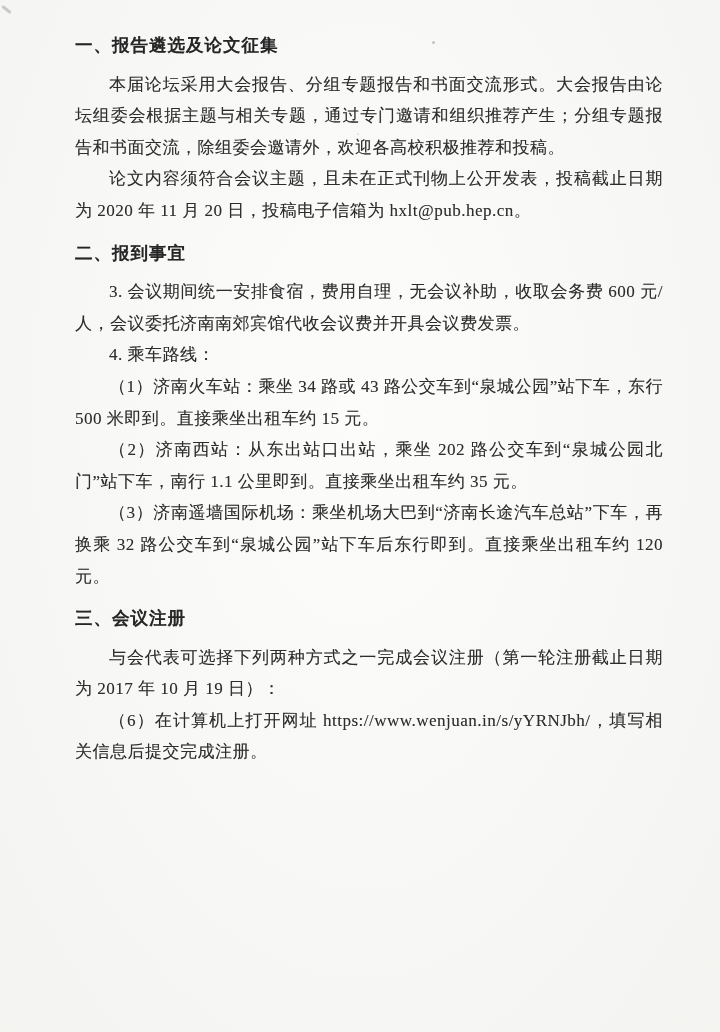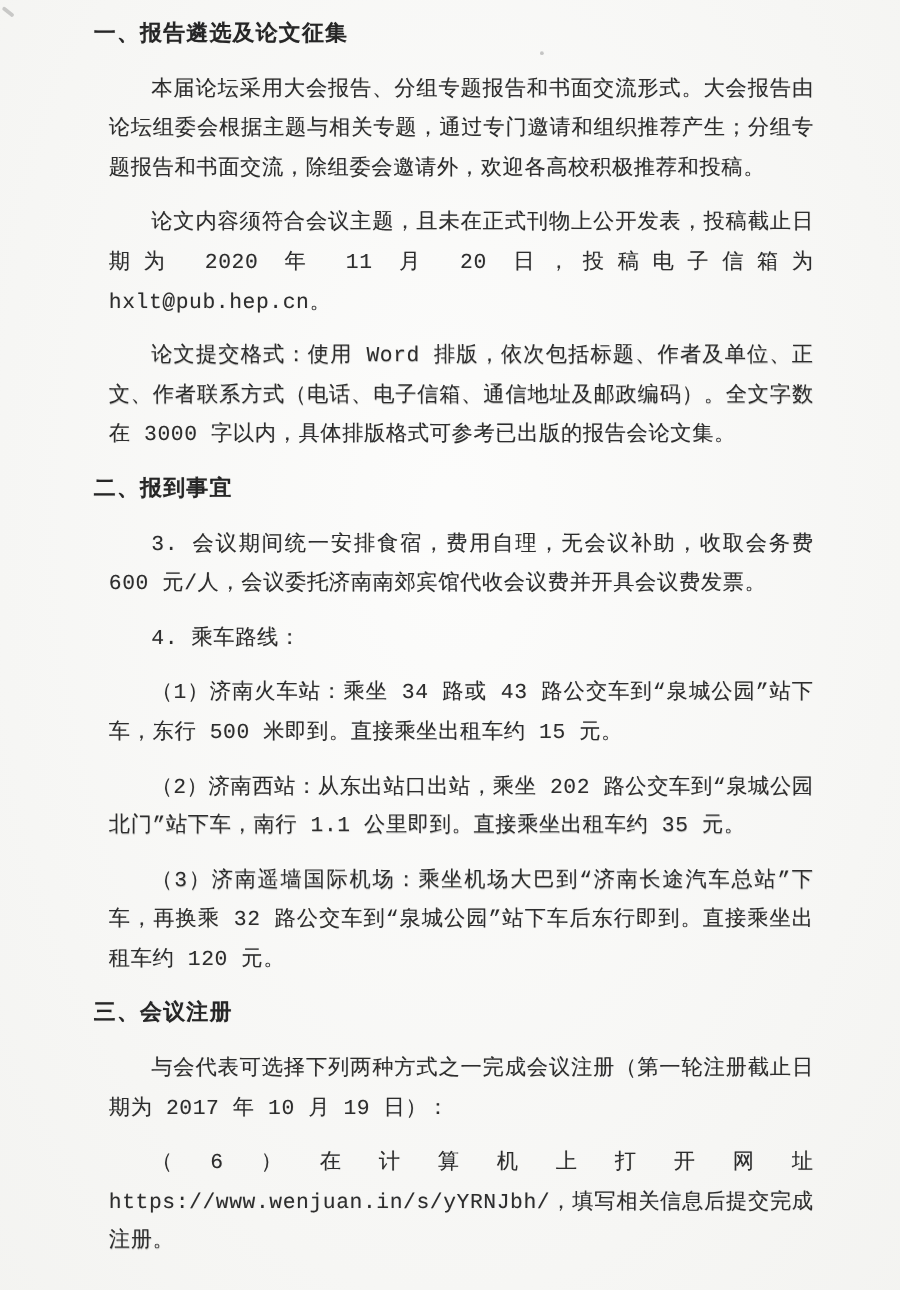--- a/index.html
+++ b/index.html
@@ -15,31 +15,30 @@
   .page {
     position: absolute;
     inset: 0;
     background:
       radial-gradient(ellipse at 50% 40%, rgba(255,255,255,0.6), rgba(230,230,226,0.25)),
       #f8f8f6;
   }
   .doc {
     position: absolute;
     left: 75px;
-    top: 13px;
+    top: 30px;
     width: 588px;
     font-size: 17px;
     line-height: 31.6px;
     text-align: justify;
     letter-spacing: 0.5px;
     text-shadow: 0.2px 0.2px 0.6px rgba(60,60,60,0.35);
-    font-family: Liberation Mono, monospace;
   }
   .para {
-    margin: 12px;
+    margin: 0;
     text-indent: 2em;
     word-break: break-word;
   }
   .heading {
     margin: 11px 0 7px 0;
     font-weight: bold;
     font-size: 17.5px;
     letter-spacing: 1px;
     color: #262626;
   }
@@ -68,21 +67,20 @@
 <div class="page">
 
   <div class="corner-mark"></div>
   <div class="speck" style="left:432px; top:41px; width:3px; height:3px;"></div>
   <div class="speck" style="left:357px; top:133px; width:2px; height:2px; opacity:0.3;"></div>
 
   <div class="doc">
     <h2 class="heading first">一、报告遴选及论文征集</h2>
     <p class="para">本届论坛采用大会报告、分组专题报告和书面交流形式。大会报告由论坛组委会根据主题与相关专题，通过专门邀请和组织推荐产生；分组专题报告和书面交流，除组委会邀请外，欢迎各高校积极推荐和投稿。</p>
     <p class="para">论文内容须符合会议主题，且未在正式刊物上公开发表，投稿截止日期为 2020 年 11 月 20 日，投稿电子信箱为 hxlt@pub.hep.cn。</p>
-    <p class="para">论文提交格式：使用 Word 排版，依次包括标题、作者及单位、正文、作者联系方式（电话、电子信箱、通信地址及邮政编码）。全文字数在 3000 字以内，具体排版格式可参考已出版的报告会论文集。</p>
 
     <h2 class="heading">二、报到事宜</h2>
     <p class="para">3. 会议期间统一安排食宿，费用自理，无会议补助，收取会务费 600 元/人，会议委托济南南郊宾馆代收会议费并开具会议费发票。</p>
     <p class="para">4. 乘车路线：</p>
     <p class="para">（1）济南火车站：乘坐 34 路或 43 路公交车到“泉城公园”站下车，东行 500 米即到。直接乘坐出租车约 15 元。</p>
     <p class="para">（2）济南西站：从东出站口出站，乘坐 202 路公交车到“泉城公园北门”站下车，南行 1.1 公里即到。直接乘坐出租车约 35 元。</p>
     <p class="para">（3）济南遥墙国际机场：乘坐机场大巴到“济南长途汽车总站”下车，再换乘 32 路公交车到“泉城公园”站下车后东行即到。直接乘坐出租车约 120 元。</p>
 
     <h2 class="heading">三、会议注册</h2>
     <p class="para">与会代表可选择下列两种方式之一完成会议注册（第一轮注册截止日期为 2017 年 10 月 19 日）：</p>

